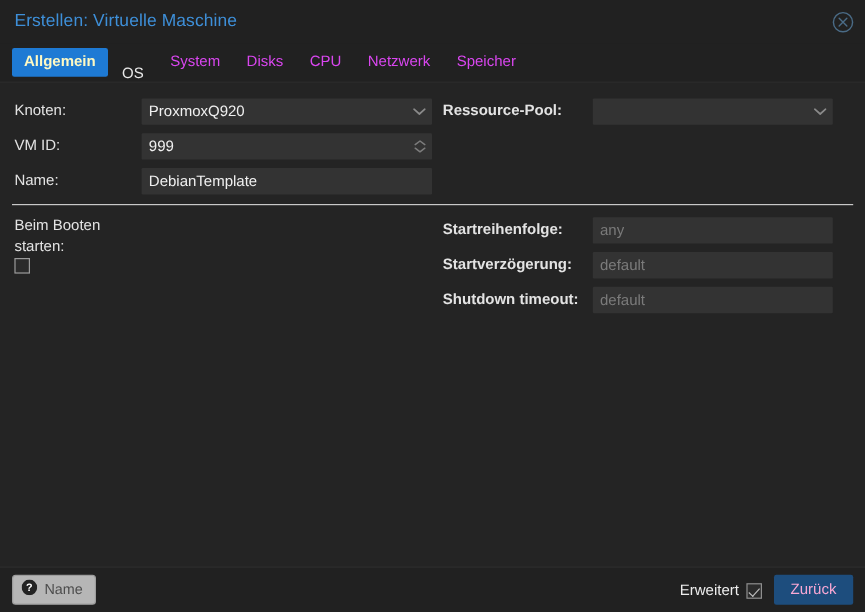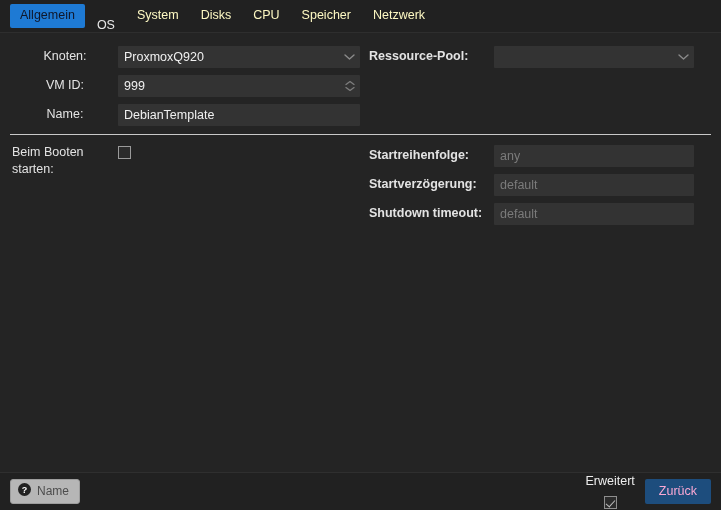--- a/index.html
+++ b/index.html
@@ -65,23 +65,23 @@
     border-bottom: 1px solid #2e2e2e;
   }
   .tab {
     font-size: 12.5px;
     padding: 5px 10px 6px 10px;
     border-radius: 2px;
     white-space: nowrap;
     cursor: pointer;
     line-height: 1;
   }
-  .tab.active { background: #1e7ad4; color: #0f172a; font-weight: normal; }
+  .tab.active { background: #1e7ad4; color: #fef9c3; font-weight: bold; }
   .tab.enabled { color: #e8e8e8; margin-top: 20px; }
-  .tab.disabled { color: #fef9c3; cursor: default; }
+  .tab.disabled { color: #d946ef; cursor: default; }
 
   
   .body {
     position: relative;
     flex: 1 1 auto;
     background: #242424;
     padding: 0;
   }
 
   .columns {
@@ -98,21 +98,21 @@
     height: 29px;
     margin-bottom: 0px;
   }
   .field-label {
     font-size: 12.5px;
     color: #e3e3e3;
     flex: 0 0 auto;
     white-space: nowrap;
     line-height: 1.18;
   }
-  .col-left .field-label  { width: 106px; text-align: center; }
+  .col-left .field-label  { width: 106px; }
   .col-right .field-label { width: 125px; font-weight: bold; }
 
   .input {
     position: relative;
     height: 22px;
     background: #333333;
     border: none;
     border-radius: 1px;
     display: flex;
     align-items: center;
@@ -169,20 +169,21 @@
     right: 0;
     display: flex;
   }
   .lower .col-left  { width: 360px; flex: 0 0 360px; padding-left: 12px; }
   .lower .col-right { width: 361px; flex: 0 0 361px; padding-left: 9px; }
 
   .boot-row {
     display: flex;
     align-items: flex-start;
     padding-top: 3px;
+    flex-direction: column;
   }
   .boot-label {
     width: 106px;
     font-size: 12.5px;
     color: #e3e3e3;
     line-height: 1.32;
   }
   .checkbox {
     width: 13px;
     height: 13px;
@@ -224,21 +225,20 @@
     gap: 8px;
   }
   .adv-wrap {
     display: flex;
     align-items: center;
     gap: 6px;
     font-size: 12.5px;
     color: #ededed;
     cursor: pointer;
     margin-right: 2px;
-    flex-direction: column;
   }
   .checkbox.checked {
     position: relative;
     border-color: #8e8e8e;
   }
   .checkbox.checked::after {
     content: "";
     position: absolute;
     left: 3.5px;
     top: 0.5px;
@@ -258,29 +258,38 @@
     font-family: "Liberation Sans", sans-serif;
   }
   .btn.secondary { background: #1d4d7d; color: #f9a8d4; cursor: default; }
   .btn.primary   { background: #1878cf; color: #ffffff; }
 </style>
 </head>
 <body>
 
 <div class="dialog">
 
+  <div class="titlebar">
+    <span class="title-text">Erstellen: Virtuelle Maschine</span>
+    <span class="close-btn">
+      <svg width="19" height="19" viewBox="0 0 19 19" aria-hidden="true">
+        <circle cx="9.5" cy="9.5" r="8" fill="none" stroke="#4a6b86" stroke-width="1.2"></circle>
+        <path d="M6.3 6.3 L12.7 12.7 M12.7 6.3 L6.3 12.7" stroke="#4a6b86" stroke-width="1.2" stroke-linecap="round"></path>
+      </svg>
+    </span>
+  </div>
 
   <div class="tabbar">
     <div class="tab active">Allgemein</div>
     <div class="tab enabled">OS</div>
     <div class="tab disabled">System</div>
     <div class="tab disabled">Disks</div>
     <div class="tab disabled">CPU</div>
+    <div class="tab disabled">Netzwerk</div>
     <div class="tab disabled">Speicher</div>
-    <div class="tab disabled">Netzwerk</div>
   </div>
 
   <div class="body">
 
     <div class="columns">
 
       <div class="col-left">
 
         <div class="field-row">
           <span class="field-label">Knoten:</span>

